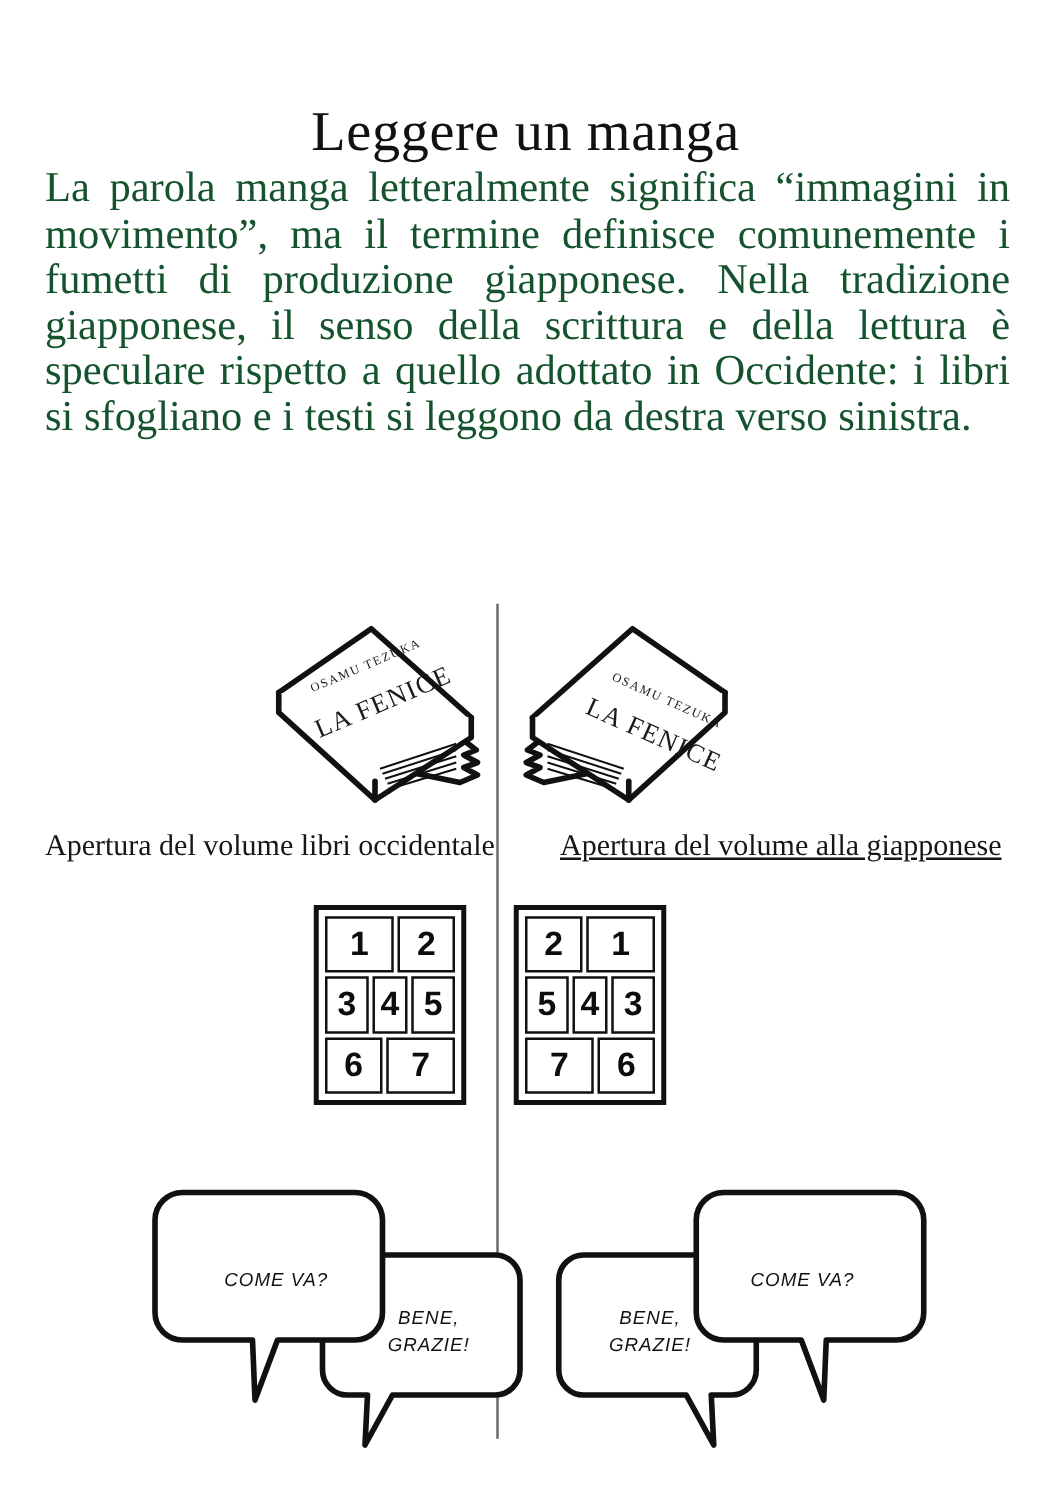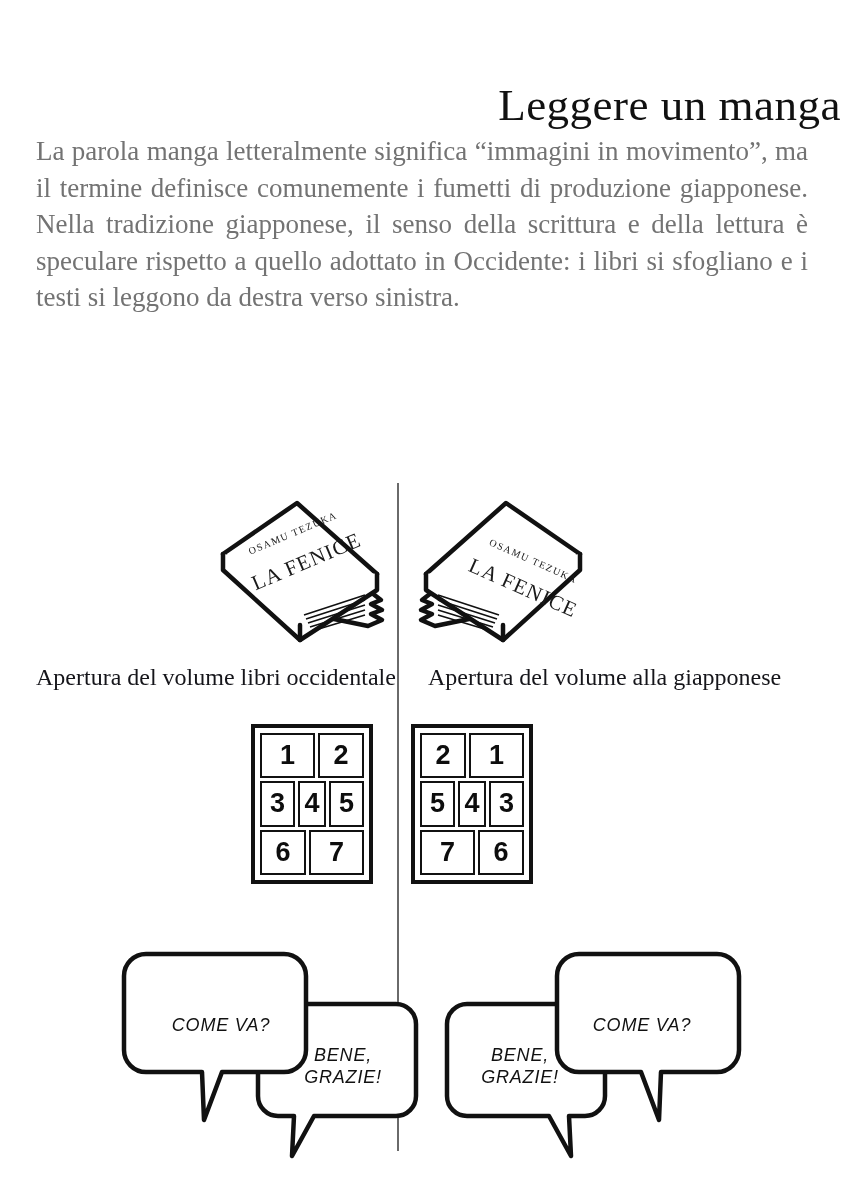--- a/index.html
+++ b/index.html
@@ -16,38 +16,38 @@
     color: #111111;
     -webkit-font-smoothing: antialiased;
   }
 
   
   .page-title {
     position: absolute;
     top: 52px;
     left: 0;
     width: 841px;
-    text-align: right;
+    text-align: center;
     font-family: "Liberation Serif", "DejaVu Serif", serif;
     font-size: 45px;
     font-weight: 400;
     letter-spacing: 0.5px;
     color: #111111;
     line-height: 1.05;
   }
 
   .body-text {
     position: absolute;
     top: 133px;
     left: 36px;
     width: 772px;
-    font-size: 27px;
+    font-size: 34px;
     line-height: 36.5px;
     text-align: justify;
-    color: #737373;
+    color: #14532d;
   }
   .body-text p {
     margin: 0;
   }
   .body-text p.indent {
     text-indent: 34px;
   }
 
   
   .figure-area {
@@ -101,21 +101,21 @@
   .captions { position: absolute; top: 200px; left: 0; width: 841px; height: 40px; }
   .caption {
     position: absolute;
     top: 0;
     font-size: 24px;
     line-height: 30px;
     color: #15151a;
     white-space: nowrap;
   }
   .caption-left  { left: 36px; }
-  .caption-right { left: 428px; }
+  .caption-right { left: 448px; text-decoration: underline; }
 
   
   .grids { position: absolute; top: 262px; left: 0; width: 841px; height: 170px; }
   .grid {
     position: absolute;
     top: 0;
     width: 122px;
     height: 160px;
     border: 4px solid #111111;
     background: #ffffff;
@@ -149,21 +149,21 @@
   .balloons { position: absolute; top: 470px; left: 0; width: 841px; height: 230px; }
   .balloon-group { position: absolute; top: 0; width: 320px; height: 230px; }
   .bg-left  { left: 118px; }
   .bg-right { left: 425px; }
   .balloon-svg { position: absolute; inset: 0; width: 320px; height: 230px; }
 
   .balloon-text {
     position: absolute;
     font-family: "Liberation Sans", "DejaVu Sans", sans-serif;
     font-style: italic;
-    font-size: 18px;
+    font-size: 15px;
     font-weight: 500;
     letter-spacing: 0.8px;
     color: #111111;
     text-align: center;
     line-height: 22px;
     white-space: pre-line;
   }
   
   .bg-left  .bt-a { left: 28px;  top: 82px;  width: 150px; }
   .bg-left  .bt-b { left: 160px; top: 112px; width: 130px; }

